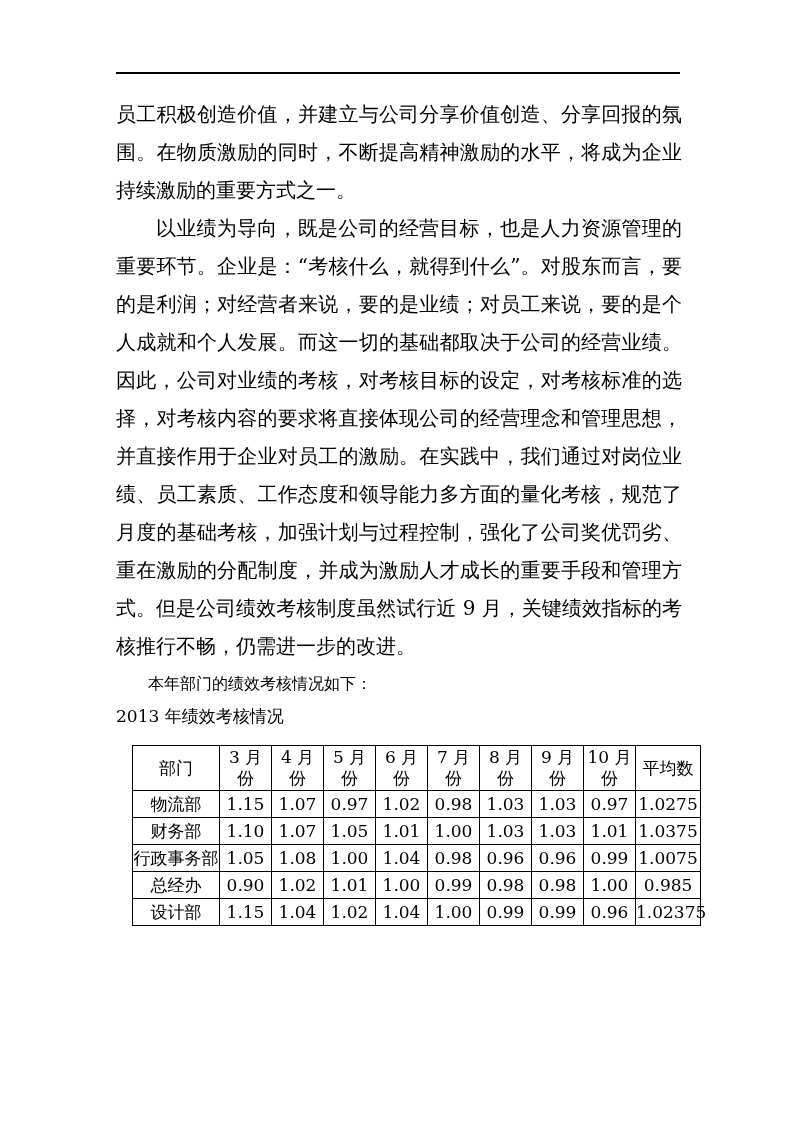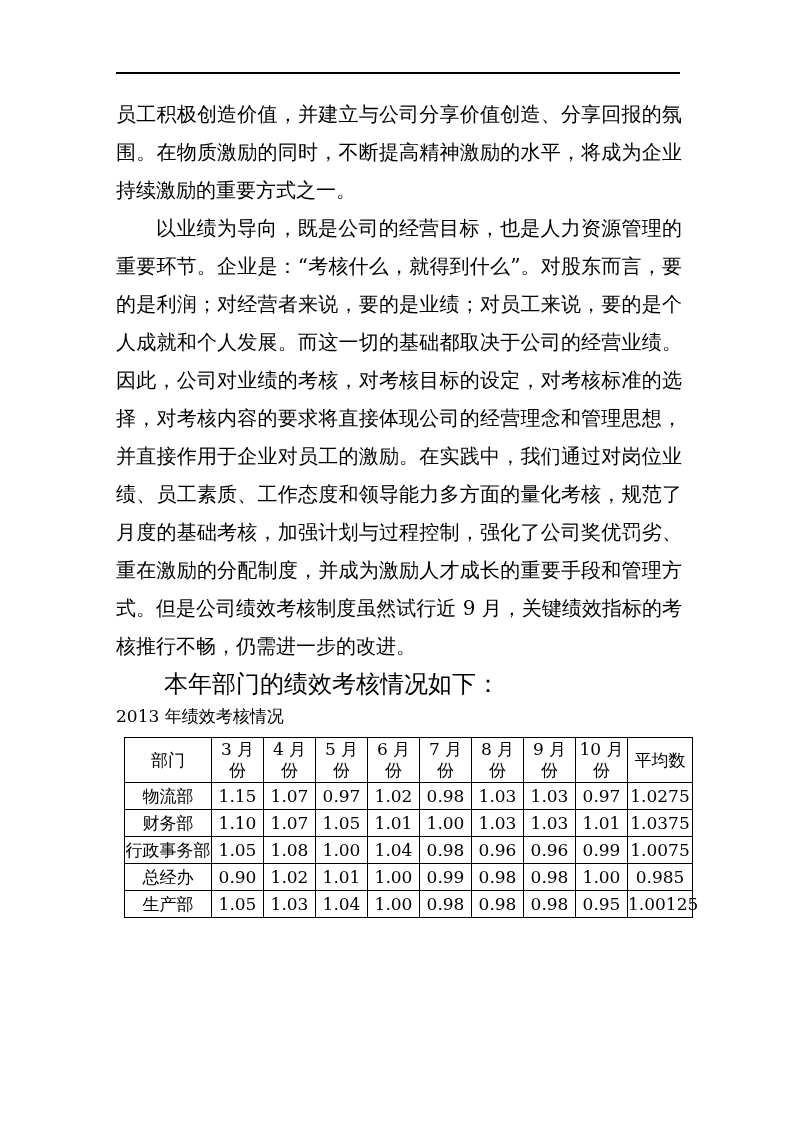--- a/index.html
+++ b/index.html
@@ -44,37 +44,37 @@
     text-justify: inter-ideograph;
     text-indent: 2em;
     letter-spacing: 0px;
     word-break: break-all;
   }
   p.body-par.first {
     text-indent: 0;
   }
   .lead-in {
     margin: 0;
-    font-size: 24px;
+    font-size: 16px;
     line-height: 38px;
     text-indent: 2em;
     font-family: Liberation Serif, serif;
   }
   .table-caption {
     margin: 0;
     font-size: 17px;
     line-height: 26px;
     text-align: left;
     width: 561px;
   }
   table.perf-table {
     border-collapse: collapse;
     width: 561px;
     table-layout: fixed;
-    margin: 8px;
+    margin: 16px;
   }
   table.perf-table td,
   table.perf-table th {
     border: 1px solid #000;
     text-align: center;
     vertical-align: middle;
     font-size: 17px;
     line-height: 21px;
     font-weight: normal;
     padding: 1px 0;
@@ -207,34 +207,34 @@
           <td class="num-cell">1.02</td>
           <td class="num-cell">1.01</td>
           <td class="num-cell">1.00</td>
           <td class="num-cell">0.99</td>
           <td class="num-cell">0.98</td>
           <td class="num-cell">0.98</td>
           <td class="num-cell">1.00</td>
           <td class="avg-cell">0.985</td>
         </tr>
 
-
-
-
-
-        <tr>
-          <td class="dept-cell">生产部</td>
-          <td class="num-cell">1.05</td>
-          <td class="num-cell">1.03</td>
+        <tr>
+          <td class="dept-cell">设计部</td>
+          <td class="num-cell">1.15</td>
           <td class="num-cell">1.04</td>
-          <td class="num-cell">1.00</td>
-          <td class="num-cell">0.98</td>
-          <td class="num-cell">0.98</td>
-          <td class="num-cell">0.98</td>
-          <td class="num-cell">0.95</td>
-          <td class="avg-cell">1.00125</td>
-        </tr>
+          <td class="num-cell">1.02</td>
+          <td class="num-cell">1.04</td>
+          <td class="num-cell">1.00</td>
+          <td class="num-cell">0.99</td>
+          <td class="num-cell">0.99</td>
+          <td class="num-cell">0.96</td>
+          <td class="avg-cell">1.02375</td>
+        </tr>
+
+
+
+
 
       </tbody>
     </table>
 
   </div>
 </div>
 
 </body></html>

